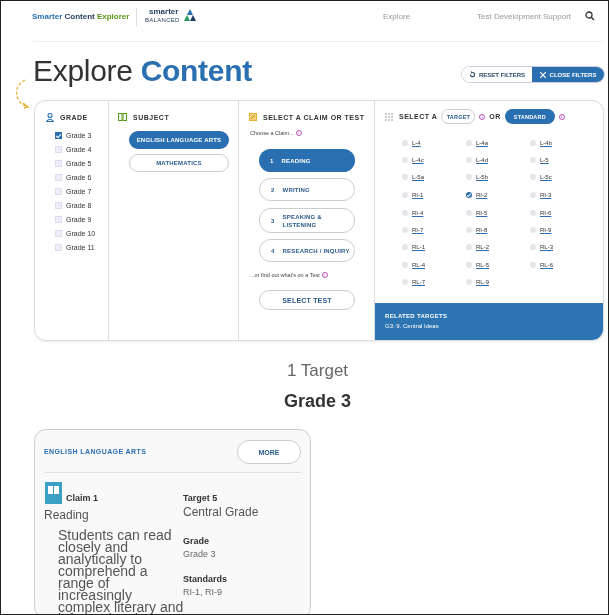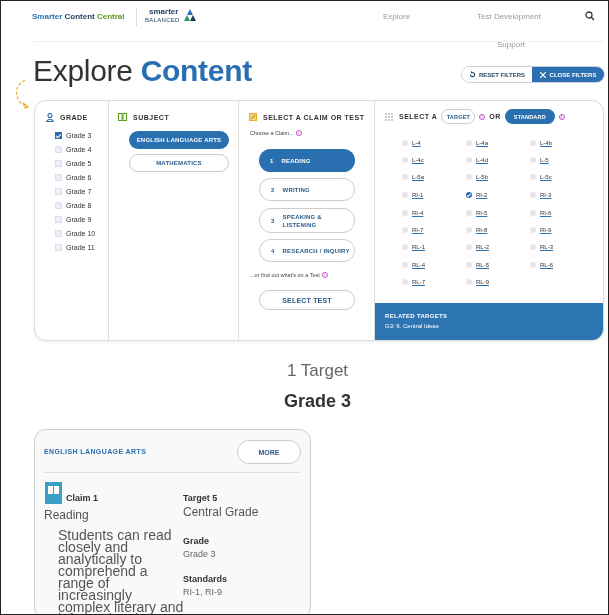--- a/index.html
+++ b/index.html
@@ -72,35 +72,35 @@
   .val-s { position: absolute; font-size: 9px; color: #666; }
   .desc { position: absolute; left: 23px; top: 99px; width: 128px; font-size: 14px; line-height: 12px; color: #555; }
 </style>
 </head>
 <body>
 
 <div class="topbar">
   <div class="brand">
     <span class="b1">Smarter</span>
     <span class="b2">Content</span>
-    <span class="b3">Central</span>
+    <span class="b3">Explorer</span>
   </div>
   <div class="divider-v"></div>
   <div class="sb-logo">
     <div class="l1">smarter</div>
     <div class="l2">BALANCED</div>
     <svg class="sb-tri" width="14" height="12" viewBox="0 0 14 12">
       <polygon points="7,0 10,6 4,6" fill="#2a6fb0"></polygon>
       <polygon points="4,6 7,12 1,12" fill="#2a9a5a"></polygon>
       <polygon points="10,6 13,12 7,12" fill="#1f3a5a"></polygon>
     </svg>
   </div>
   <span class="nav" style="left:382px;">Explore</span>
   <span class="nav" style="left:432px;margin-left:44px;">Test Development</span>
-  <span class="nav" style="left:496px;margin-top:28px;">Support</span>
+  <span class="nav" style="left:542px;">Support</span>
   <svg class="search-ic" width="10" height="10" viewBox="0 0 10 10">
     <circle cx="4" cy="4" r="3" stroke="#333" stroke-width="1.3" fill="none"></circle>
     <line x1="6.3" y1="6.3" x2="9" y2="9" stroke="#333" stroke-width="1.4"></line>
   </svg>
 </div>
 <div class="hdr-line"></div>
 
 <div class="page-title">
   <span>Explore</span>
   <span class="bold">Content</span>

